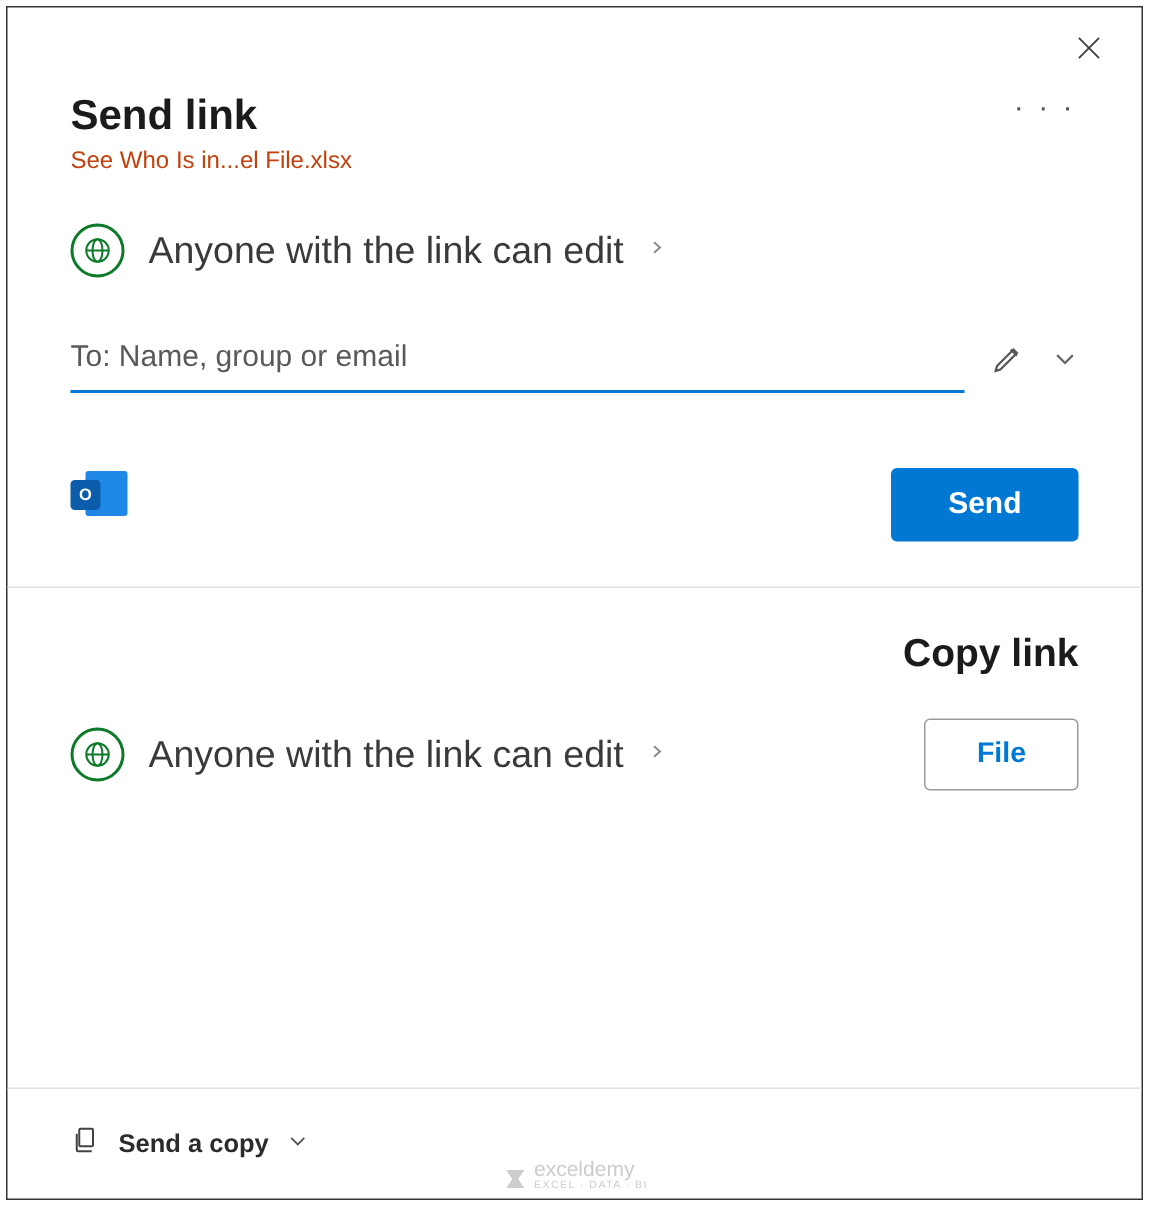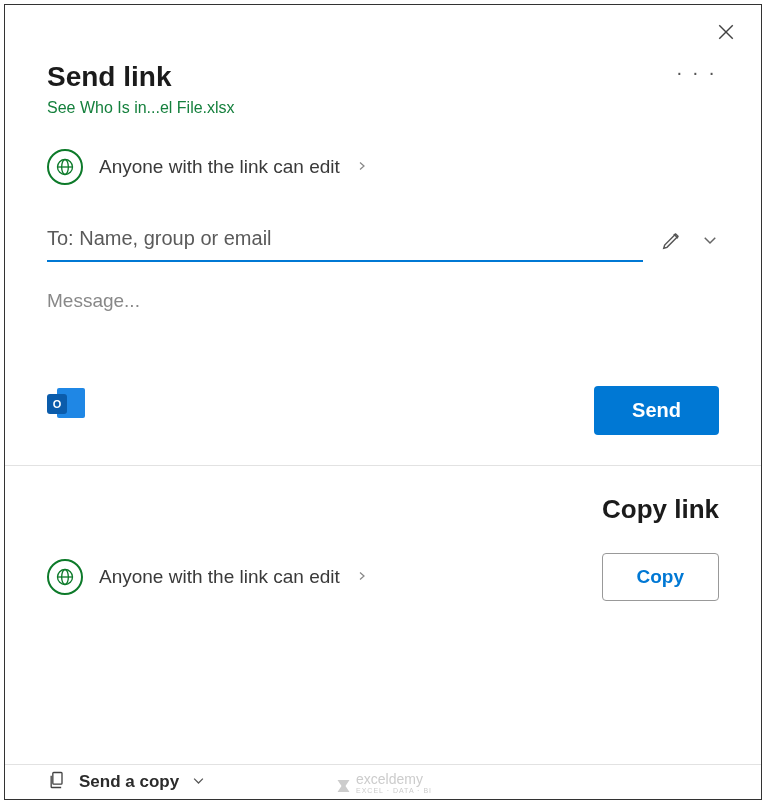--- a/index.html
+++ b/index.html
@@ -38,21 +38,21 @@
       padding: 18px 42px 0 42px;
     }
     .title {
       font-size: 28px;
       font-weight: 700;
       color: #1b1b1b;
       margin-bottom: 6px;
     }
     .subtitle {
       font-size: 16px;
-      color: #15803d;
+      color: #c2410c;
       margin-bottom: 32px;
     }
     .perm-row {
       display: flex;
       align-items: center;
       gap: 16px;
       cursor: pointer;
       margin-bottom: 36px;
     }
     .globe-icon {
@@ -60,21 +60,21 @@
       height: 36px;
       border: 2px solid #0d7a2a;
       border-radius: 50%;
       display: flex;
       align-items: center;
       justify-content: center;
       color: #0d7a2a;
       flex-shrink: 0;
     }
     .perm-text {
-      font-size: 19px;
+      font-size: 25px;
       color: #3a3a3a;
     }
     .chev-right {
       color: #888;
       font-size: 16px;
     }
     .to-row {
       display: flex;
       align-items: center;
       gap: 18px;
@@ -190,21 +190,21 @@
       color: #0078d4;
       border: 1px solid #999;
       border-radius: 4px;
       font-size: 19px;
       font-weight: 600;
       padding: 12px 34px;
       cursor: pointer;
     }
     .footer {
       border-top: 1px solid #e2e2e2;
-      padding: 5px 42px;
+      padding: 24px 42px;
       display: flex;
       align-items: center;
       gap: 12px;
       margin-top: auto;
     }
     .footer-icon {
       color: #424242;
     }
     .footer-text {
       font-size: 17px;
@@ -275,21 +275,20 @@
           <line x1="14" y1="5.5" x2="18.5" y2="10"></line>
         </svg>
       </span>
       <span class="chev-down">
         <svg viewBox="0 0 24 24" width="18" height="18" stroke="currentColor" stroke-width="2" fill="none">
           <polyline points="5,9 12,16 19,9"></polyline>
         </svg>
       </span>
     </div>
 
-    <textarea class="msg-field" placeholder="Message..." style=""></textarea>
   </div>
 
   <div class="send-row">
     <div class="outlook-icon">
       <div class="outlook-back"></div>
       <div class="outlook-front">O</div>
     </div>
     <button class="send-btn">Send</button>
   </div>
 
@@ -306,21 +305,21 @@
             <line x1="3" y1="12" x2="21" y2="12"></line>
           </svg>
         </div>
         <span class="perm-text">Anyone with the link can edit</span>
         <span class="chev-right">
           <svg viewBox="0 0 24 24" width="12" height="12" stroke="currentColor" stroke-width="2.5" fill="none">
             <polyline points="8,5 16,12 8,19"></polyline>
           </svg>
         </span>
       </div>
-      <button class="copy-btn">Copy</button>
+      <button class="copy-btn">File</button>
     </div>
   </div>
 
   <div class="footer">
     <span class="footer-icon">
       <svg viewBox="0 0 24 24" width="20" height="20" stroke="currentColor" stroke-width="1.6" fill="none">
         <rect x="7" y="3" width="11" height="14" rx="1"></rect>
         <path d="M5 7 v13 a1 1 0 0 0 1 1 h11"></path>
       </svg>
     </span>

